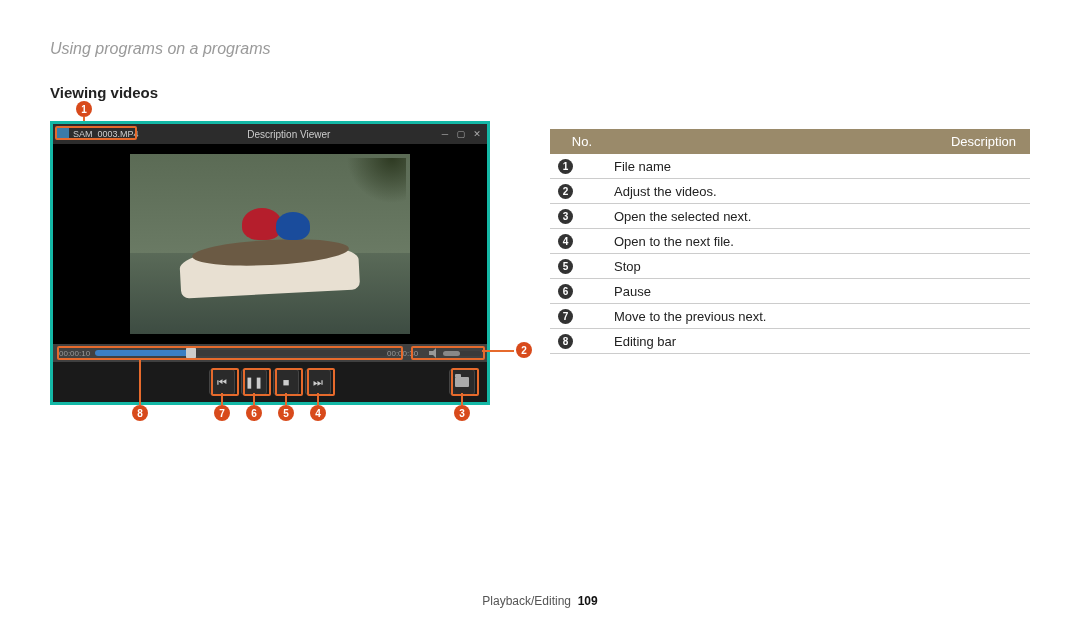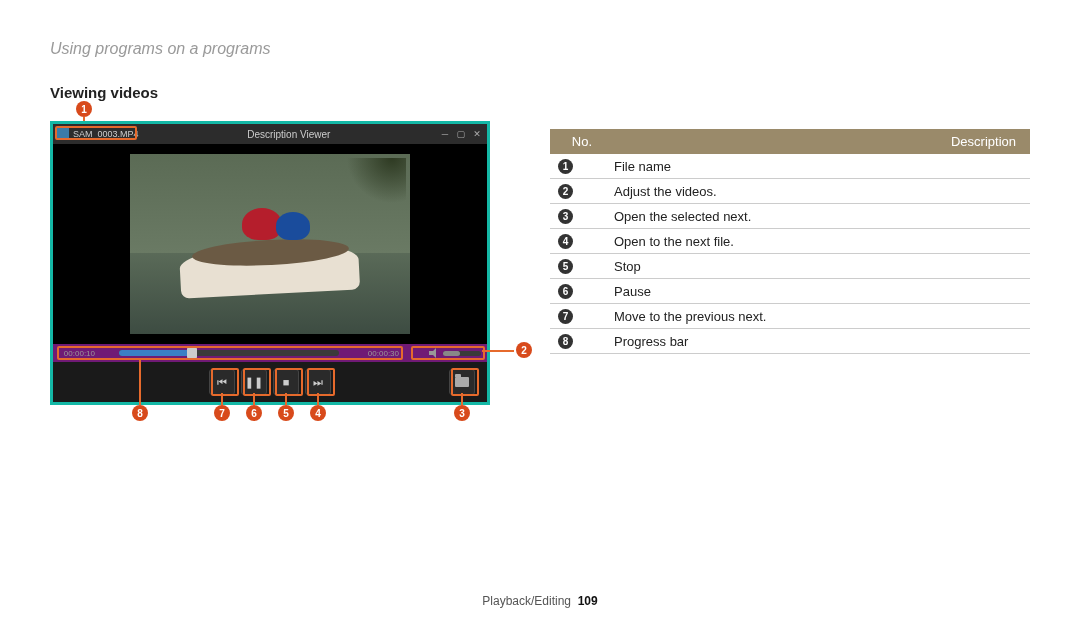--- a/index.html
+++ b/index.html
@@ -30,21 +30,21 @@
 .video-area { height: 200px; background: #000; display: flex; align-items: center; justify-content: center; }
 .photo { width: 280px; height: 180px; background: linear-gradient(180deg, #5b6b55 0%, #6a7a64 55%, #5a6a58 55%, #4a5a50 100%); position: relative; overflow: hidden; }
 
 .water { position: absolute; left:0; right:0; top:55%; bottom:0; background: linear-gradient(180deg, #5a6a58, #3d4c42); }
 .boat-hull { position: absolute; left: 18%; top: 50%; width: 64%; height: 28%; background: #e8e0d2; border-radius: 50% 50% 8px 8px / 40% 40% 8px 8px; transform: rotate(-3deg); }
 .boat-inner { position: absolute; left: 22%; top: 48%; width: 56%; height: 14%; background: #6b5a44; border-radius: 50%; transform: rotate(-3deg); }
 .umb1 { position: absolute; left: 40%; top: 30%; width: 40px; height: 32px; background: #b51e2c; border-radius: 50% 50% 40% 40%; }
 .umb2 { position: absolute; left: 52%; top: 32%; width: 34px; height: 28px; background: #1a4c9c; border-radius: 50% 50% 40% 40%; }
 .branch { position: absolute; right: 4px; top: 4px; width: 70px; height: 50px; background: radial-gradient(circle at 80% 0%, #2e3a22 0%, transparent 60%); }
 
-.progress-row { height: 18px; background: #701a75; display: flex; align-items: center; padding: 0 6px; gap: 24px; text-align: right; }
+.progress-row { height: 18px; background: #404040; display: flex; align-items: center; padding: 0 6px; gap: 0; }
 .time-display { color: #999; font-size: 8px; width: 36px; }
 .progress-track { flex: 1; height: 6px; background: #3a3a3a; border-radius: 3px; position: relative; }
 .progress-fill { position: absolute; left: 0; top: 0; bottom: 0; width: 33%; background: #3b7fc4; border-radius: 3px; }
 .progress-thumb { position: absolute; left: 33%; top: -3px; width: 10px; height: 12px; background: #ccc; border-radius: 2px; margin-left: -5px; }
 .vol { display: flex; align-items: center; gap: 4px; margin-left: 6px; }
 .vol-icon { width: 10px; height: 10px; background: #999; clip-path: polygon(0 30%, 40% 30%, 70% 0, 70% 100%, 40% 70%, 0 70%); }
 .vol-track { width: 38px; height: 5px; background: #3a3a3a; border-radius: 3px; position: relative; }
 .vol-fill { position: absolute; left:0; top:0; bottom:0; width: 45%; background: #888; border-radius: 3px; }
 
 .controls-row { height: 40px; background: #1a1a1a; display: flex; align-items: center; justify-content: center; gap: 6px; position: relative; }
@@ -199,21 +199,21 @@
           <tr>
               <td><span class="num-badge">6</span></td>
               <td>Pause</td>
             </tr>
           <tr>
               <td><span class="num-badge">7</span></td>
               <td>Move to the previous next.</td>
             </tr>
           <tr>
               <td><span class="num-badge">8</span></td>
-              <td>Progress bar</td>
+              <td>Editing bar</td>
             </tr>
         </tbody>
       </table>
     </div>
   </div>
 </div>
 
 <div class="footer">
   <span>Playback/Editing</span>&nbsp;&nbsp;<span class="pn">109</span>
 </div>

